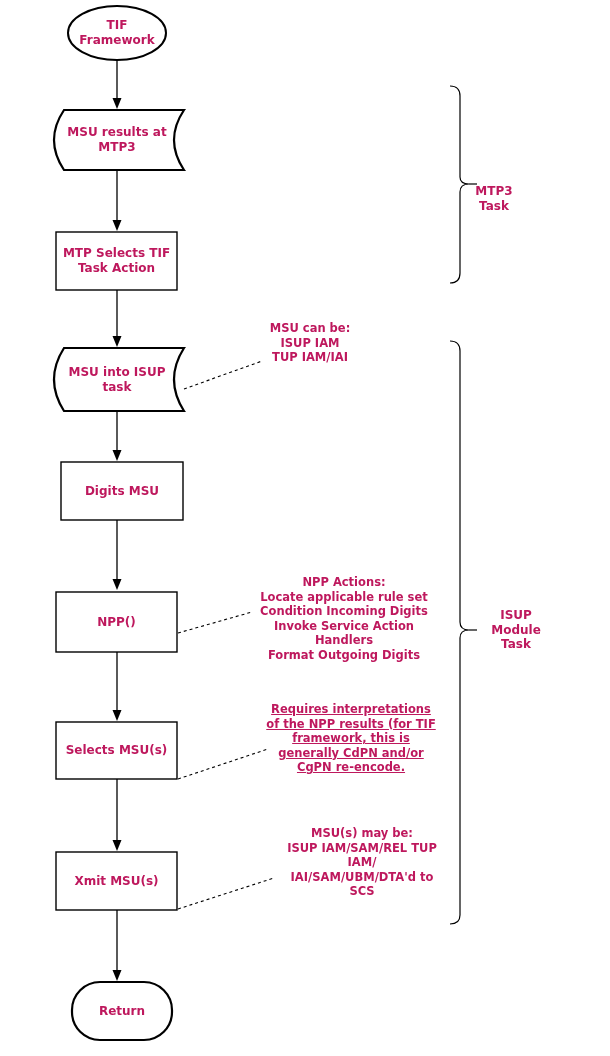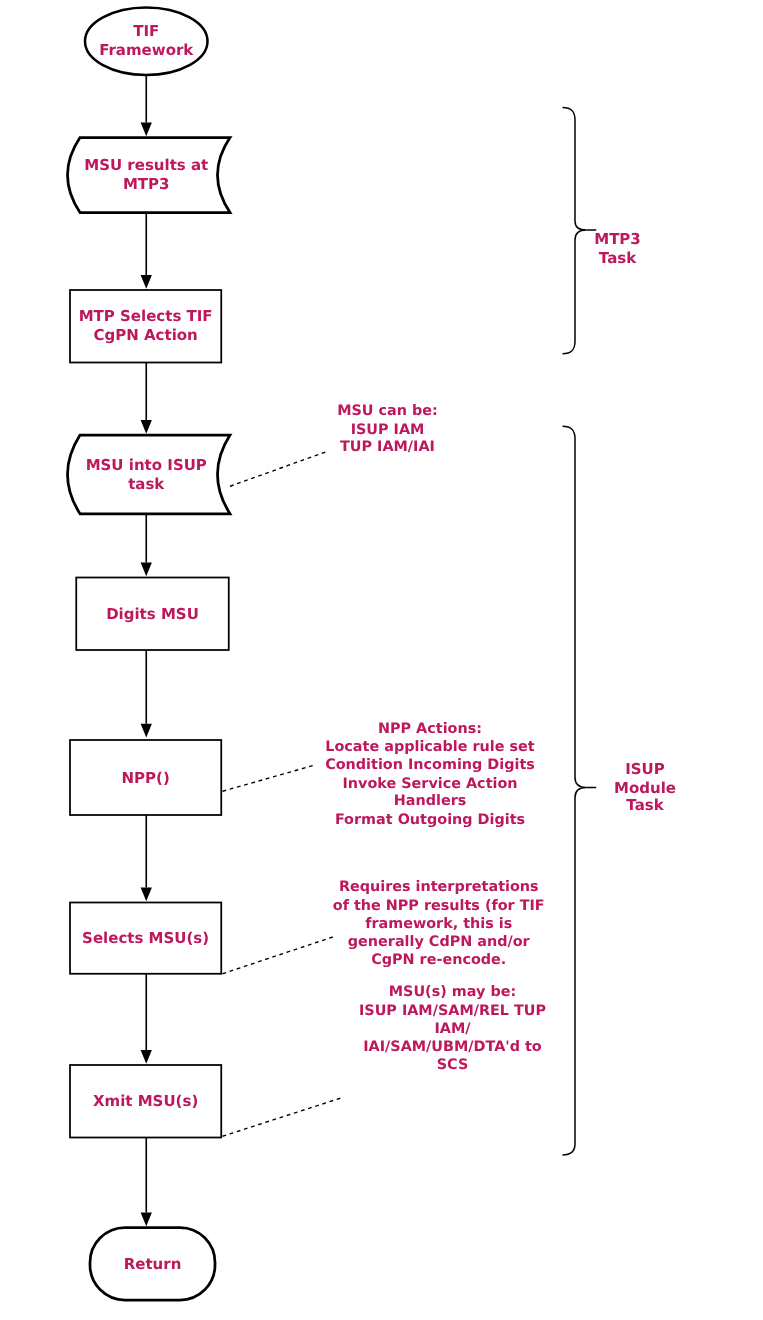--- a/index.html
+++ b/index.html
@@ -115,21 +115,21 @@
     </g>
   </svg>
 
   <div class="label" style="left:67px; top:6px; width:100px; height:54px;">TIF
 Framework</div>
 
   <div class="label" style="left:58px; top:110px; width:118px; height:60px;">MSU results at
 MTP3</div>
 
   <div class="label" style="left:56px; top:232px; width:121px; height:58px;">MTP Selects TIF
-CgPN Action</div>
+Task Action</div>
 
   <div class="label" style="left:58px; top:348px; width:118px; height:63px;">MSU into ISUP
 task</div>
 
   <div class="label" style="left:61px; top:462px; width:122px; height:58px;">Digits MSU</div>
 
   <div class="label" style="left:56px; top:592px; width:121px; height:60px;">NPP()</div>
 
   <div class="label" style="left:56px; top:722px; width:121px; height:57px;">Selects MSU(s)</div>
 
@@ -141,27 +141,27 @@
 ISUP IAM
 TUP IAM/IAI</div>
 
   <div class="note" style="left:244px; top:575px; width:200px;">NPP Actions:
 Locate applicable rule set
 Condition Incoming Digits
 Invoke Service Action
 Handlers
 Format Outgoing Digits</div>
 
-  <div class="note" style="left:246px; top:702px; width:210px;">Requires interpretations
+  <div class="note" style="left:246px; top:702px; width:210px;text-decoration:underline;">Requires interpretations
 of the NPP results (for TIF
 framework, this is
 generally CdPN and/or
 CgPN re-encode.</div>
 
-  <div class="note" style="left:257px; top:786px; width:210px;">MSU(s) may be:
+  <div class="note" style="left:257px; top:826px; width:210px;">MSU(s) may be:
 ISUP IAM/SAM/REL TUP
 IAM/
 IAI/SAM/UBM/DTA'd to
 SCS</div>
 
   <div class="brace-label" style="left:464px; top:184px; width:60px;">MTP3
 Task</div>
 
   <div class="brace-label" style="left:486px; top:608px; width:60px;">ISUP
 Module

